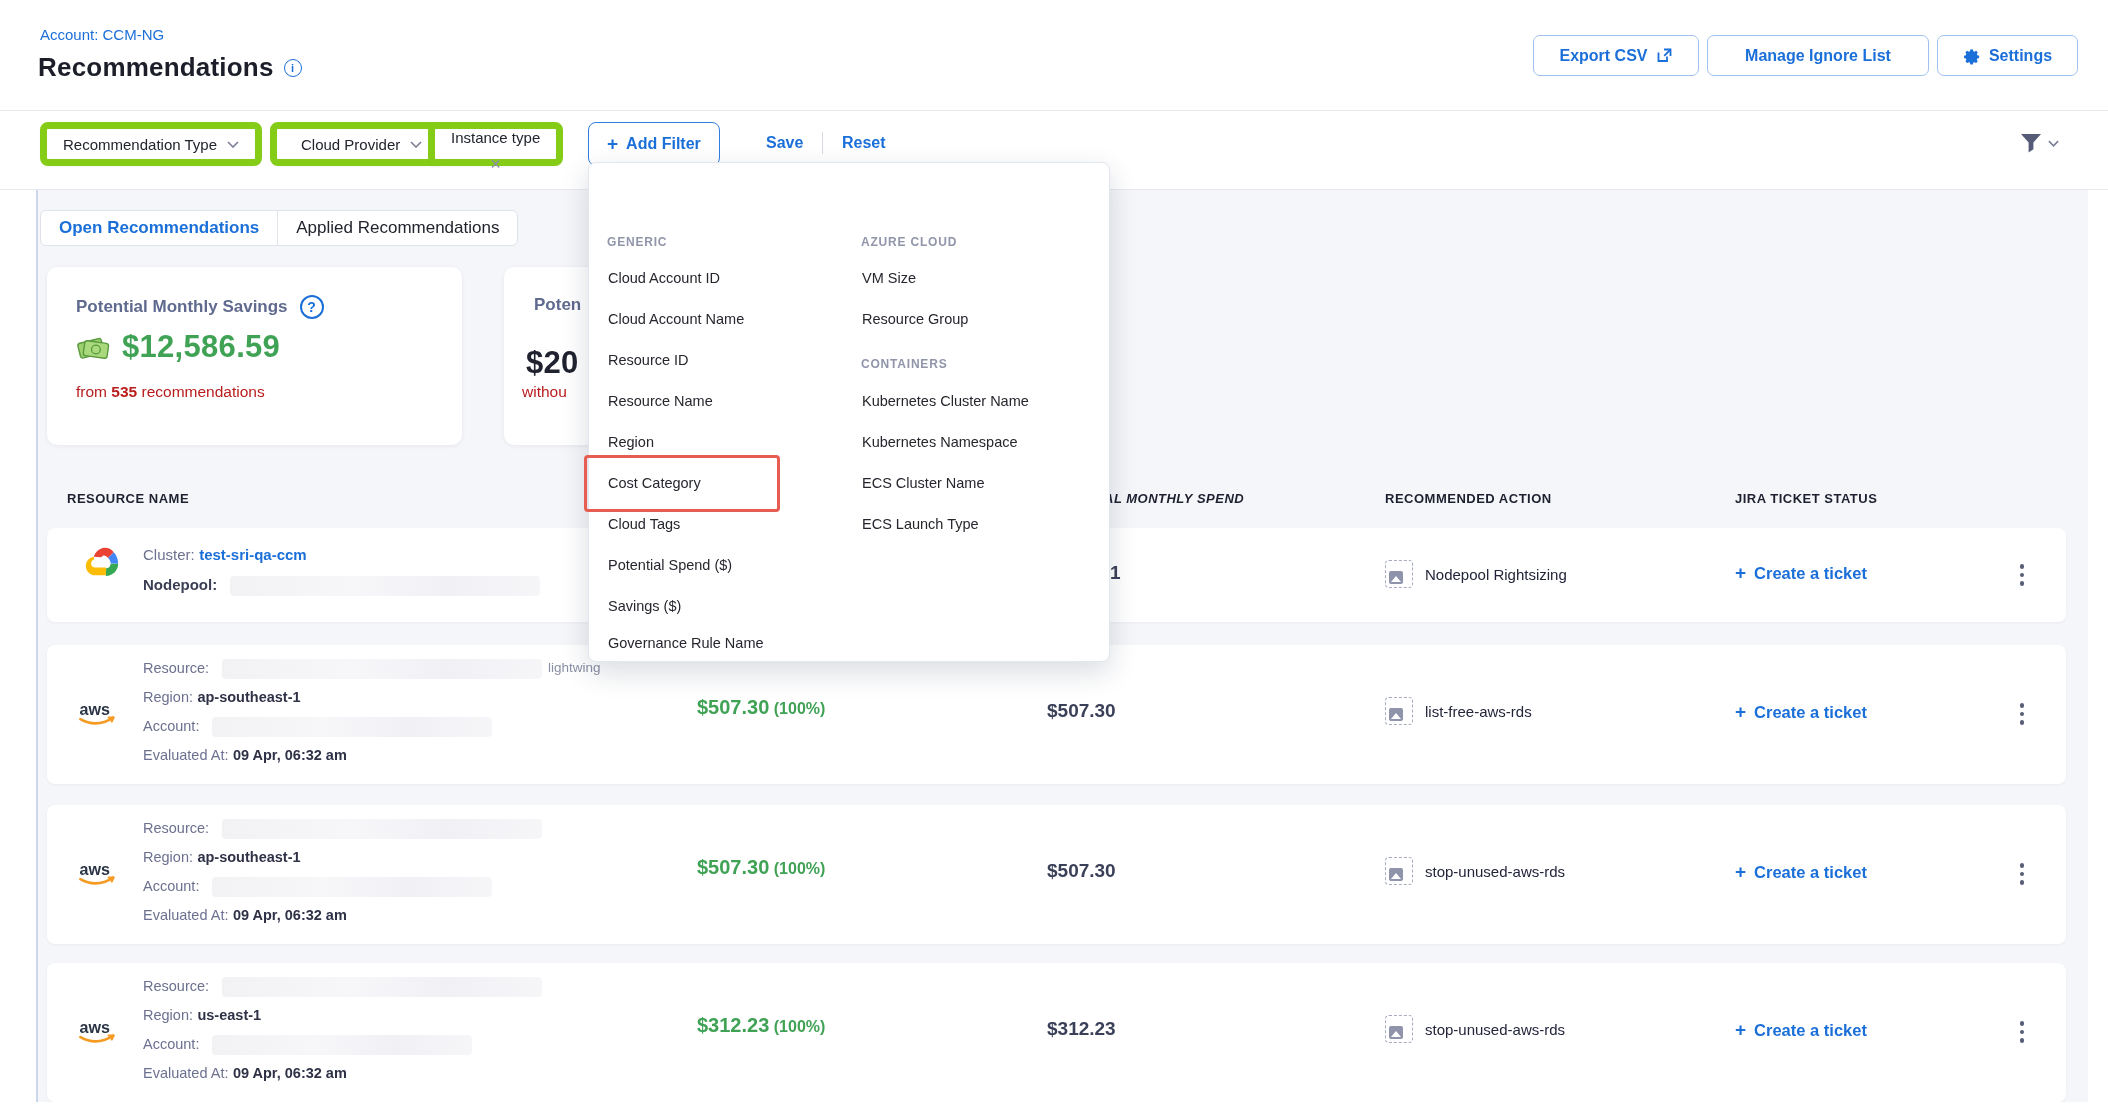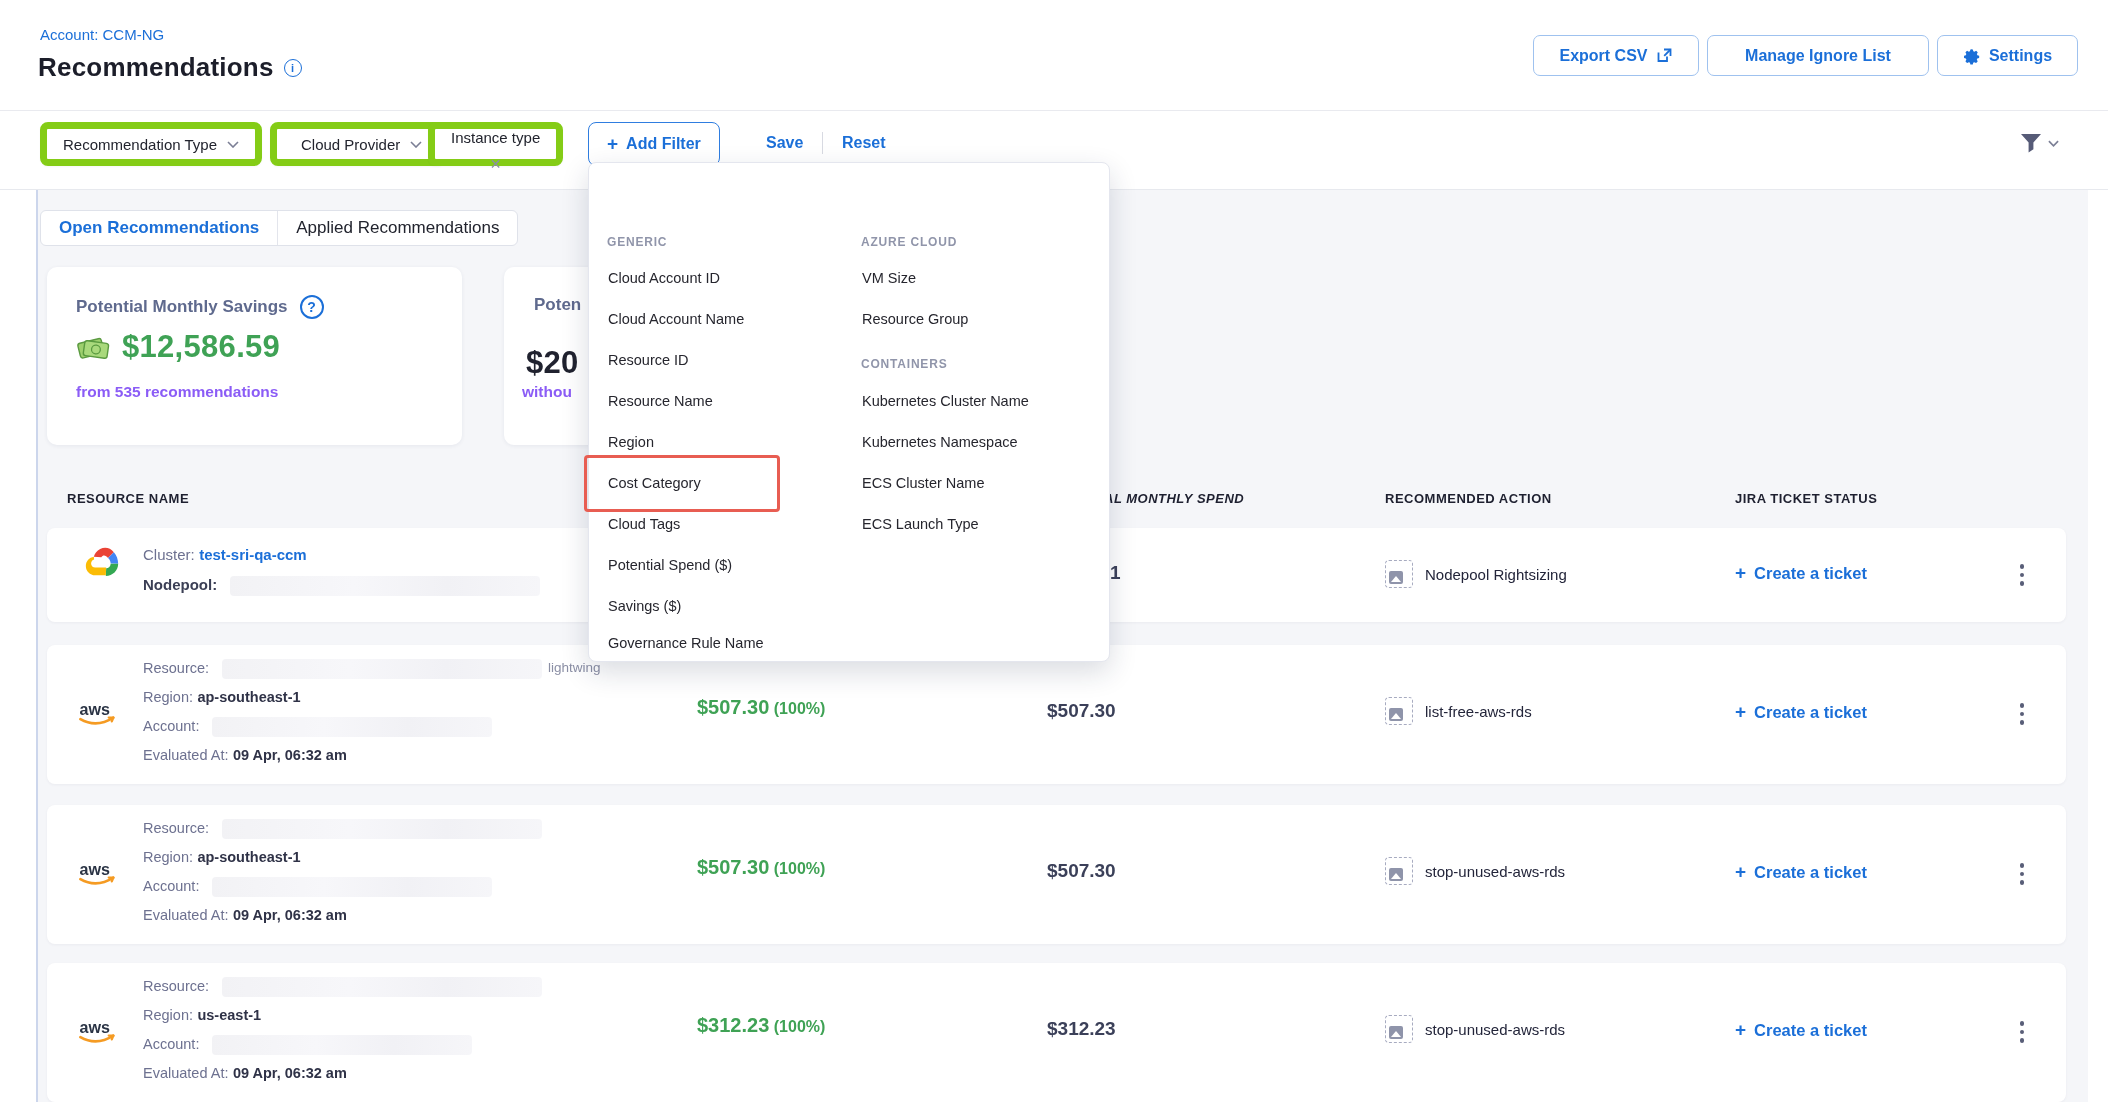--- a/index.html
+++ b/index.html
@@ -38,21 +38,21 @@
           background:#fff; overflow:hidden; height:36px; }
   .tab { display:flex; align-items:center; padding:0 18px; font-size:17px; cursor:pointer; }
   .tab.active { color:#1b6fd8; font-weight:bold; }
   .tab.inactive { color:#22242e; border-left:1px solid #e3e5ec; }
 
   
   .card { background:#fff; border-radius:10px; box-shadow:0 1px 4px rgba(30,40,80,.07); }
   .card-title { font-size:17px; font-weight:bold; color:#5f6a8e; }
   .big-green { font-size:31px; font-weight:bold; color:#3fa255; letter-spacing:.3px; }
   .big-dark  { font-size:31px; font-weight:bold; color:#20222f; letter-spacing:.3px; }
-  .card-sub { font-size:15.5px; color:#8b5cf6;font-weight:bold; }
+  .card-sub { font-size:15.5px; color:#b91c1c; }
   .help-circle { width:24px; height:24px; border:2px solid #1b6fd8; border-radius:50%;
                  color:#1b6fd8; font-size:14px; font-weight:bold; display:inline-flex;
                  align-items:center; justify-content:center; cursor:pointer; }
   .info-circle { width:18px; height:18px; border:1.6px solid #1b6fd8; border-radius:50%;
                  color:#1b6fd8; font-size:11px; font-weight:bold; display:inline-flex;
                  align-items:center; justify-content:center; cursor:pointer; }
 
   
   .dropdown { left:588px; top:162px; width:522px; height:500px; background:#fff;
               border:1px solid #e4e6ee; border-radius:8px; z-index:50;

